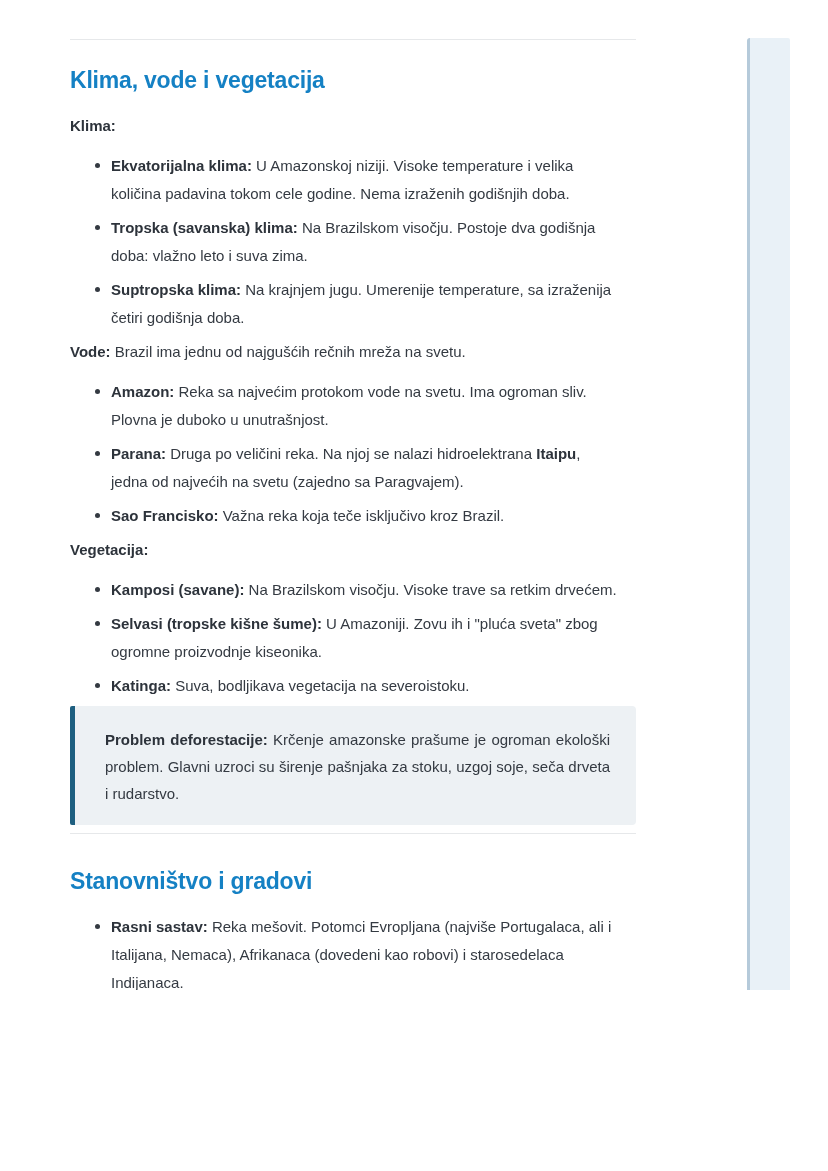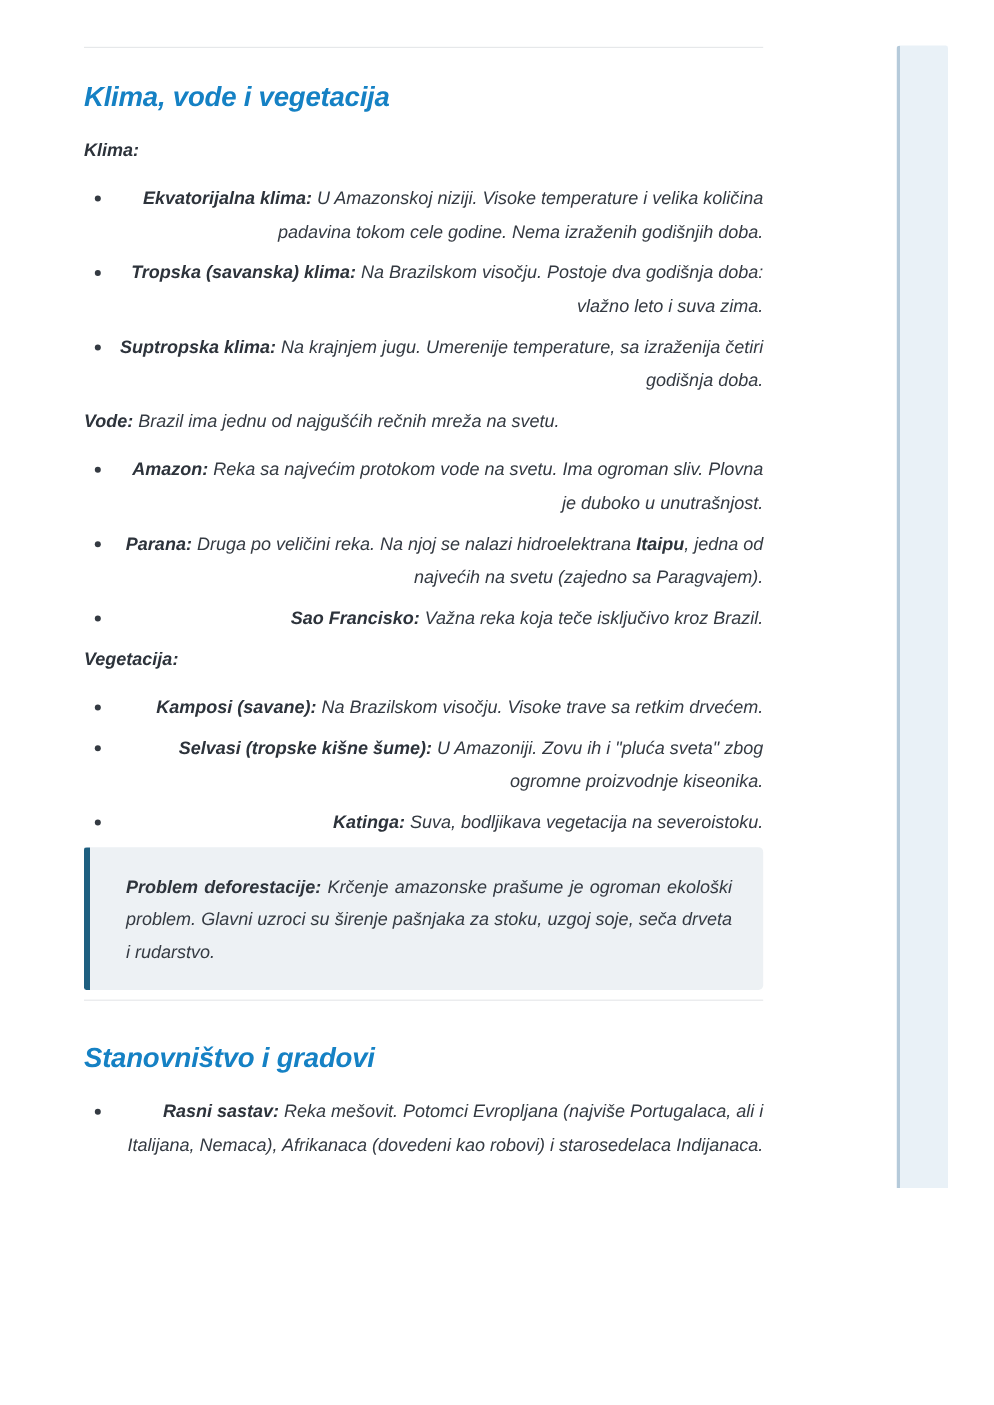--- a/index.html
+++ b/index.html
@@ -4,21 +4,20 @@
 <style>
   html, body { margin: 0; padding: 0; background: #ffffff; }
   .page {
     position: relative;
     width: 828px;
     height: 990px;
     background: #ffffff;
     overflow: hidden;
     font-family: "Liberation Sans", sans-serif;
     color: #343a42;
-    font-style: italic;
   }
   .content {
     position: absolute;
     left: 70px;
     top: 0;
     width: 566px;
     padding-top: 39px;
     box-sizing: content-box;
   }
   .block-divider {
@@ -44,22 +43,21 @@
   .blist {
     list-style: none;
     margin: 0 0 4px;
     padding: 0;
   }
   .blist > li {
     position: relative;
     padding-left: 25px;
     font-size: 15px;
     line-height: 28px;
-    margin: 0 0 6px;
-    text-align: right;
+    margin: 0 16px 6px;
   }
   .dot {
     position: absolute;
     left: 9px;
     top: 11px;
     width: 5px;
     height: 5px;
     border-radius: 50%;
     background: #343a42;
   }

